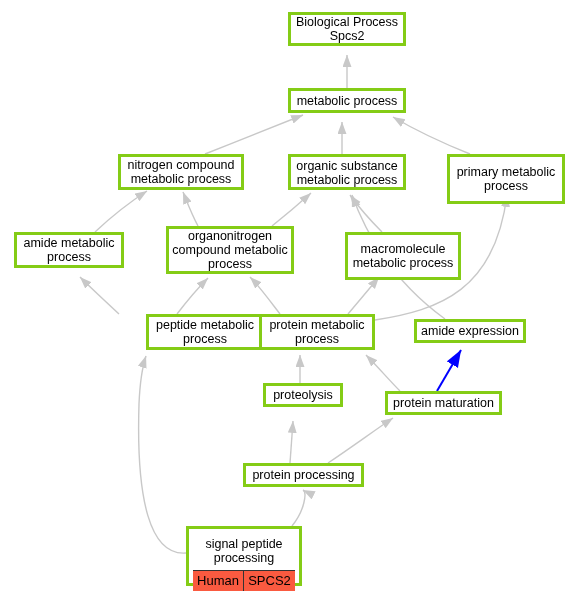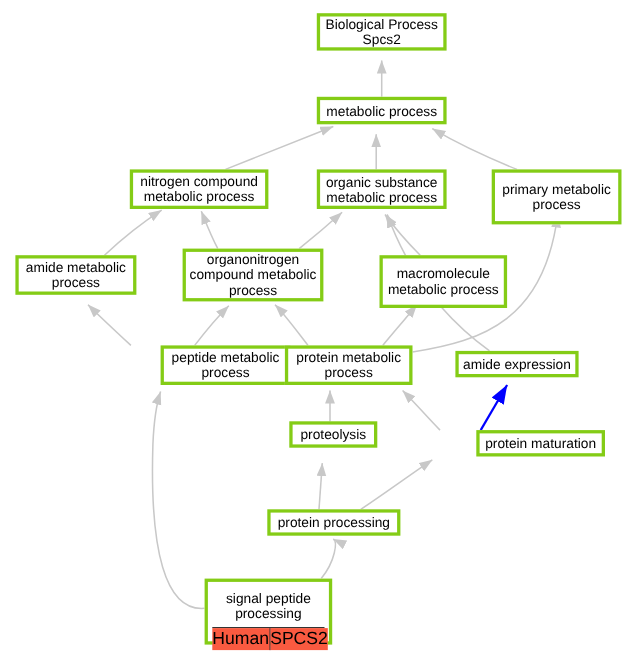--- a/index.html
+++ b/index.html
@@ -56,21 +56,21 @@
     display: flex;
     width: 100%;
     border-top: 1px solid #333333;
     box-sizing: border-box;
   }
   .gene-cell {
     flex: 1 1 50%;
     padding: 2px 0 3px 0;
     box-sizing: border-box;
     text-align: center;
-    font-size: 16px;
+    font-size: 13px;
     line-height: 15px;
   }
   .gene-cell.left {
     border-right: 1px solid #333333;
   }
 </style>
 </head>
 <body>
 
 <svg id="graph" xmlns="http://www.w3.org/2000/svg" viewBox="0 0 579 597">
@@ -162,21 +162,21 @@
 </div>
 
 <div class="node" style="left:414px; top:319px; width:112px; height:24px;">
   <span class="label">amide expression</span>
 </div>
 
 <div class="node" style="left:263px; top:383px; width:80px; height:24px;">
   <span class="label">proteolysis</span>
 </div>
 
-<div class="node" style="left:385px; top:391px; width:117px; height:24px;margin-left:48px;">
+<div class="node" style="left:385px; top:391px; width:117px; height:24px;">
   <span class="label">protein maturation</span>
 </div>
 
 <div class="node" style="left:243px; top:463px; width:121px; height:24px;">
   <span class="label">protein processing</span>
 </div>
 
 <div class="node gene-node" style="left:186px; top:526px; width:116px; height:60px;">
   <span class="title">signal peptide
 processing</span>

